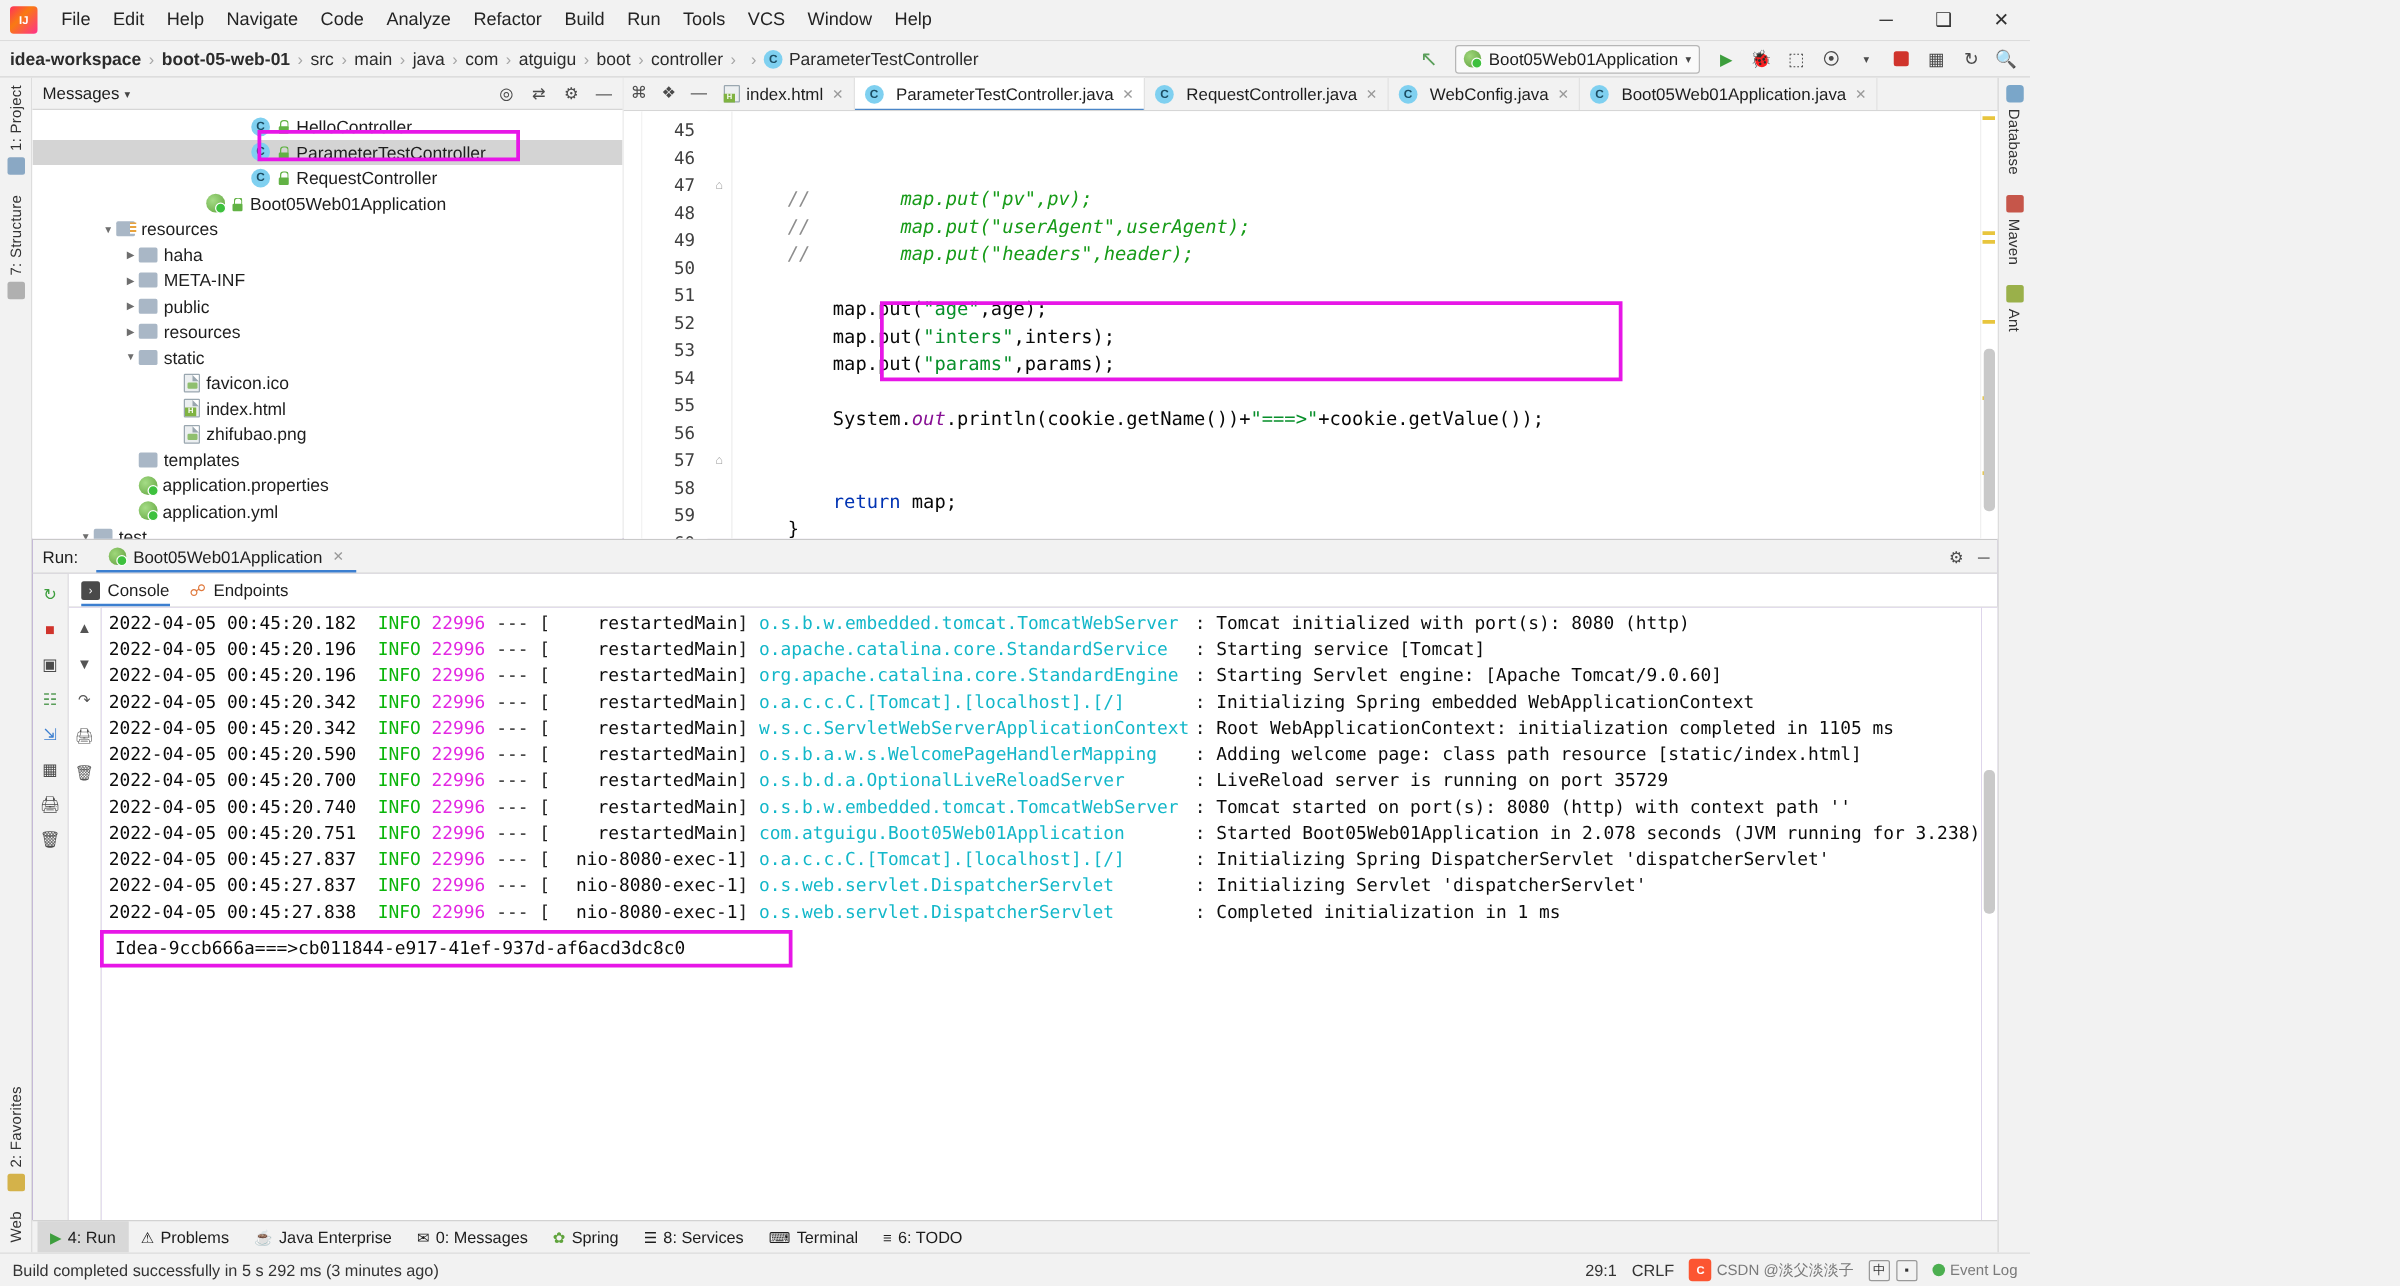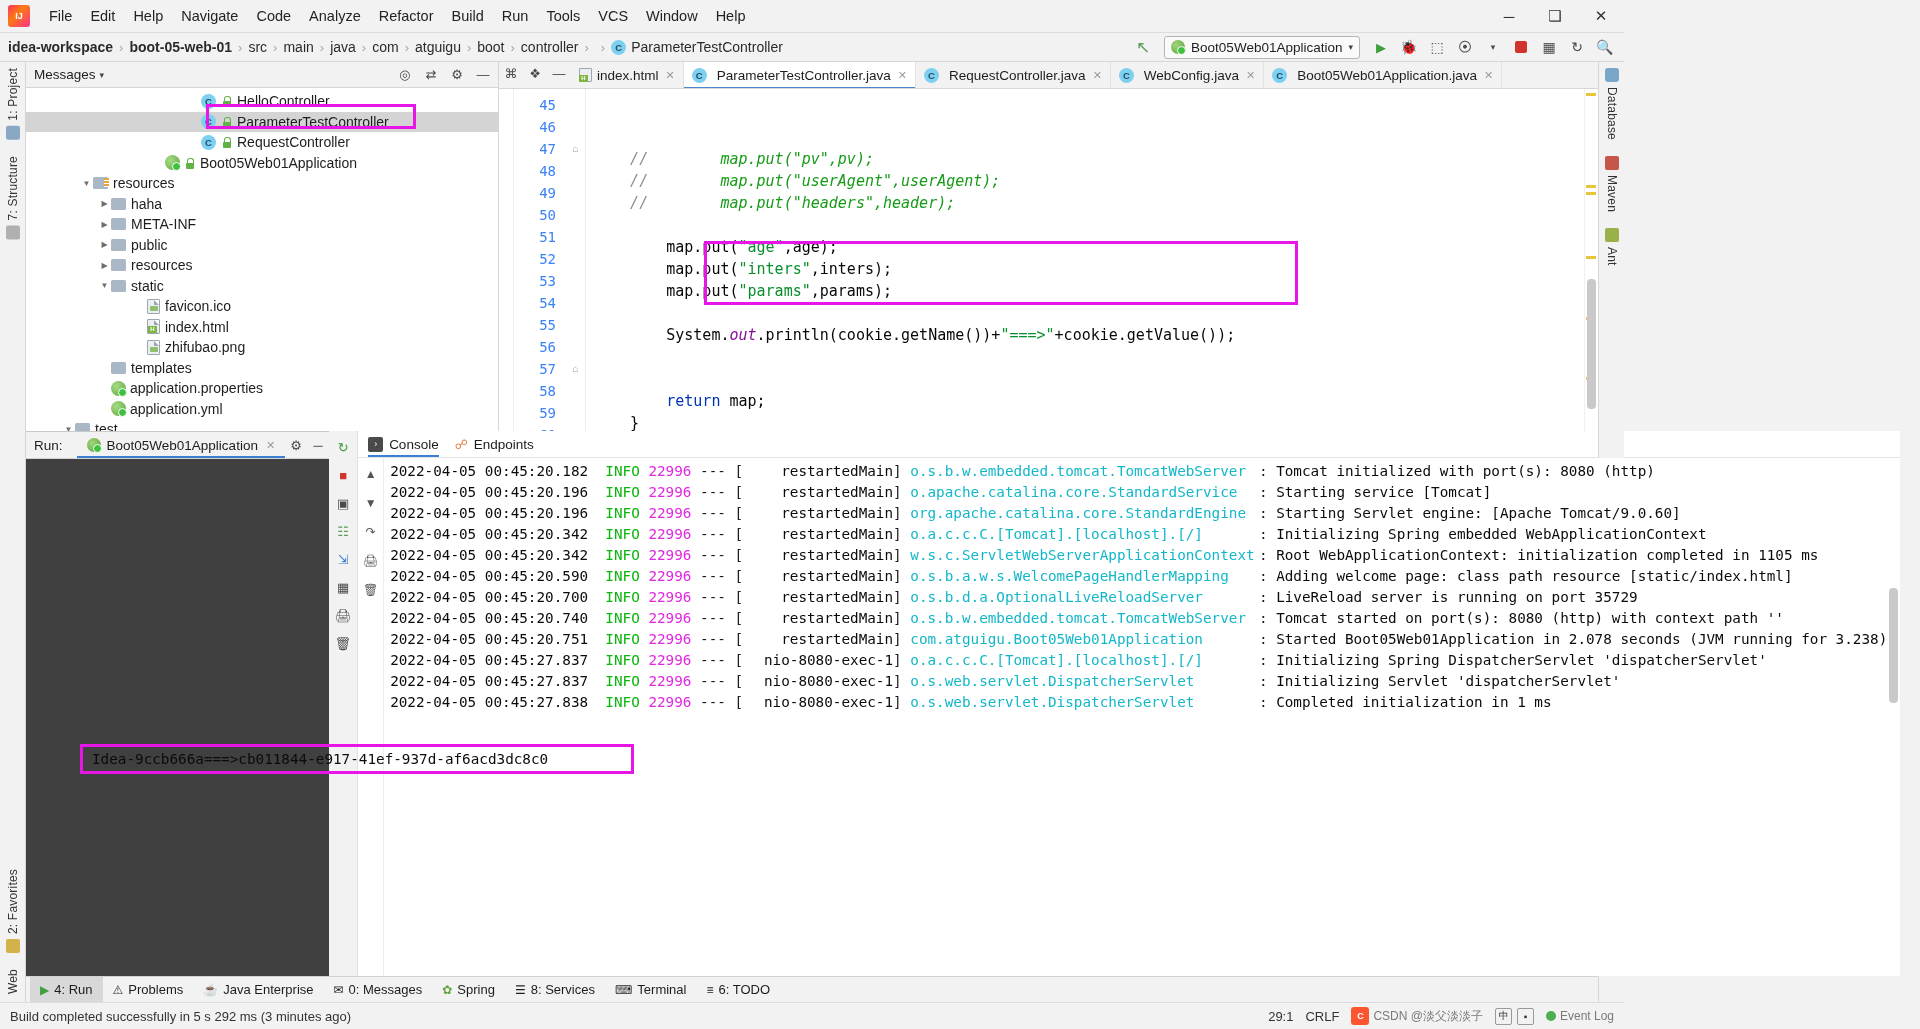--- a/index.html
+++ b/index.html
@@ -191,21 +191,21 @@
   .htmlico:after {
     content:"H"; position:absolute; left:-1px; bottom:-1px; width:9px; height:7px;
     background:#7fb342; color:#fff; font-size:6px; line-height:7px; text-align:center; font-weight:bold;
   }
   .code-area { flex: 1; display: flex; min-height: 0; position: relative; overflow: hidden; background: #fff; }
   .gutter-bar {
     width: 15px; background: #fff; border-right: 1px solid #f0f0f0; flex: none;
   }
   .linenos {
     width: 52px; background: #fff; text-align: right; padding-right: 10px;
-    color: #3b82f6; font-family: "DejaVu Sans Mono", monospace; font-size: 14px;
+    color: #404040; font-family: "DejaVu Sans Mono", monospace; font-size: 14px;
     flex: none; padding-top: 5px;
   }
   .linenos div { height: 22px; line-height: 22px; }
   .foldcol { width: 20px; flex: none; padding-top: 5px; position: relative; border-right:1px solid #eee;}
   .foldcol div { height: 22px; line-height: 22px; text-align:center; color:#9a9a9a; font-size:10px;}
   .codelines {
     flex: 1; padding-top: 5px; font-family: "DejaVu Sans Mono", monospace;
     font-size: 15px; white-space: pre; position: relative; overflow: hidden;
     padding-left: 8px;
   }
@@ -221,21 +221,21 @@
   }
   .editor-scroll-right {
     width: 14px; background: #fff; flex: none; position: relative; border-left:1px solid #f0f0f0;
   }
   .marker { position: absolute; right: 2px; width: 10px; height: 3px; }
   .vthumb {
     position: absolute; right: 2px; width: 9px; background: #c9c9c9; border-radius: 4px;
   }
 
   
-  .runpanel { flex: 1; display: flex; flex-direction: row; background: #404040; min-height: 0; }
+  .runpanel { flex: 1; display: flex; flex-direction: column; background: #4c1d95; min-height: 0; }
   .runhead {
     height: 28px; background: #f2f2f2; display: flex; align-items: center;
     border-top: 1px solid #c9c9c9; border-bottom: 1px solid #d6d6d6; flex: none;
     padding-left: 8px;
   }
   .run-lbl { font-size: 13.5px; color: #1d1d1d; margin-right: 14px; }
   .runtab {
     display: flex; align-items: center; gap: 6px; padding: 0 10px; height: 100%;
     font-size: 13.5px; position: relative;
   }

